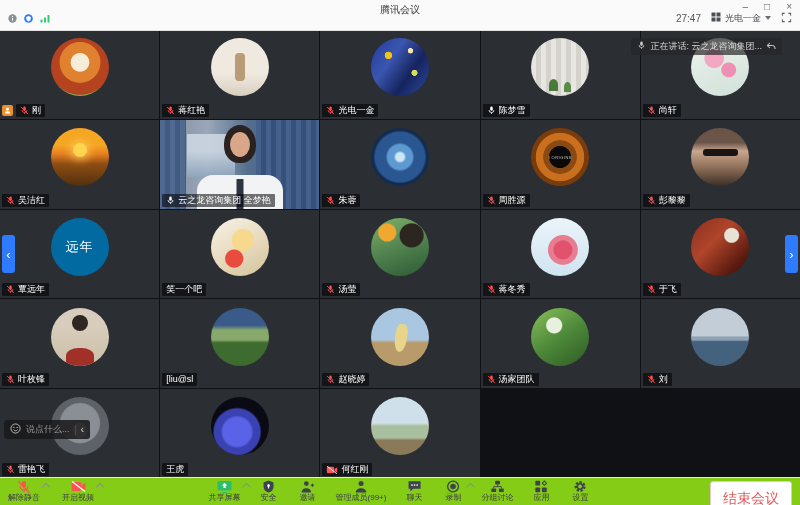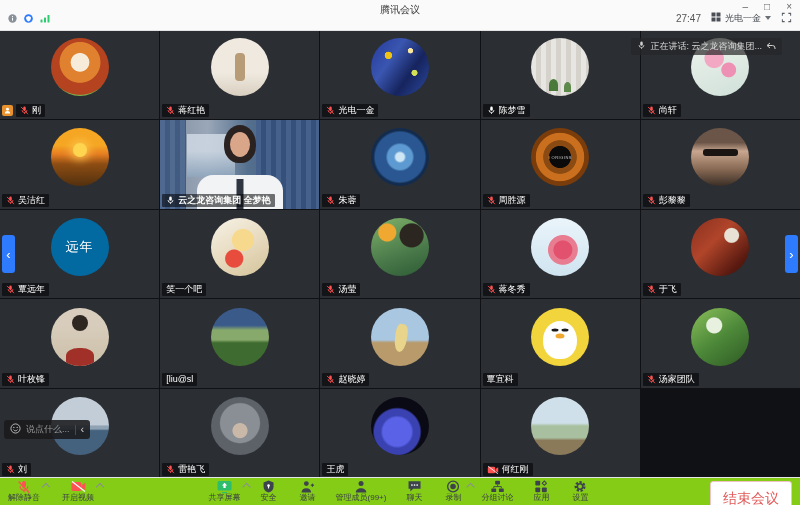--- a/index.html
+++ b/index.html
@@ -18,21 +18,21 @@
   .status-left{position:absolute;left:8px;bottom:3px;display:flex;gap:7px;align-items:center;}
   .status-right{position:absolute;right:8px;bottom:3px;display:flex;gap:10px;align-items:center;}
   .timer{font-size:10px;color:#555;}
   .view-btn{display:flex;align-items:center;gap:4px;font-size:9px;color:#44484f;cursor:pointer;}
   .caret{width:0;height:0;border-left:3px solid transparent;border-right:3px solid transparent;border-top:4px solid #6a6f76;}
 
   
   .grid{position:absolute;top:30px;left:0;width:800px;height:448px;display:grid;
         grid-template-columns:repeat(5,1fr);grid-template-rows:repeat(5,1fr);gap:1px;background:#101114;}
   .tile{position:relative;background:#2b2e33;overflow:hidden;}
-  .tile.active{box-shadow:inset 0 0 0 2px #3bc46a;font-weight:bold;}
+  .tile.active{box-shadow:inset 0 0 0 2px #3bc46a;}
   .avatar{position:absolute;width:58px;height:58px;border-radius:50%;left:50%;top:42%;transform:translate(-50%,-50%);overflow:hidden;}
   .av-text{position:absolute;left:50%;top:50%;transform:translate(-50%,-50%);color:#fff;white-space:nowrap;}
   .av-blue-text{background:#0369a1;}
   .av-blue-text .av-text{font-size:13px;letter-spacing:1px;}
   .av-iris .av-text{font-size:4px;color:#c9c9c9;letter-spacing:0.5px;}
 
   .av-food{background:radial-gradient(circle at 50% 42%,#f7ecd9 0 20%,#e0812f 22% 45%,#b5431f 47% 72%,#7fae4a 74% 100%);}
   .av-person-beige{background:linear-gradient(180deg,#efe9df 0 60%,#d9cfc0 100%);}
   .av-person-beige::after{content:"";position:absolute;left:50%;top:26%;transform:translateX(-50%);width:10px;height:28px;background:#b89b77;border-radius:4px;}
   .av-starry{background:radial-gradient(circle at 30% 30%,#f1c40f 0 6%,transparent 7%),radial-gradient(circle at 68% 22%,#f9e79f 0 4%,transparent 5%),radial-gradient(circle at 75% 60%,#d4e157 0 5%,transparent 6%),linear-gradient(125deg,#24399b 0%,#3a56b0 35%,#16245e 65%,#2c4aa0 100%);}
@@ -458,28 +458,20 @@
                 <path d="M2.7 5.4a3.3 3.3 0 0 0 6.6 0" fill="none" stroke="#ff5252" stroke-width="1.1"></path>
                 <line x1="6" y1="8.8" x2="6" y2="10.6" stroke="#ff5252" stroke-width="1.1"></line>
                 <line x1="1.4" y1="1.2" x2="10.6" y2="10.9" stroke="#ff5252" stroke-width="1.2"></line>
               </svg>
             </span>
             <span class="pname">赵晓婷</span>
           </div>
         </div>
       </div>
       <div class="tile">
-        <div class="avatar av-duck"></div>
-        <div class="namewrap">
-          <div class="namebar">
-            <span class="pname">覃宜科</span>
-          </div>
-        </div>
-      </div>
-      <div class="tile">
         <div class="avatar av-garden"></div>
         <div class="namewrap">
           <div class="namebar">
             <span class="mic">
               <svg width="9" height="9" viewBox="0 0 12 12">
                 <rect x="4.3" y="0.8" width="3.4" height="5.6" rx="1.7" fill="#ff5252"></rect>
                 <path d="M2.7 5.4a3.3 3.3 0 0 0 6.6 0" fill="none" stroke="#ff5252" stroke-width="1.1"></path>
                 <line x1="6" y1="8.8" x2="6" y2="10.6" stroke="#ff5252" stroke-width="1.1"></line>
                 <line x1="1.4" y1="1.2" x2="10.6" y2="10.9" stroke="#ff5252" stroke-width="1.2"></line>
               </svg>

